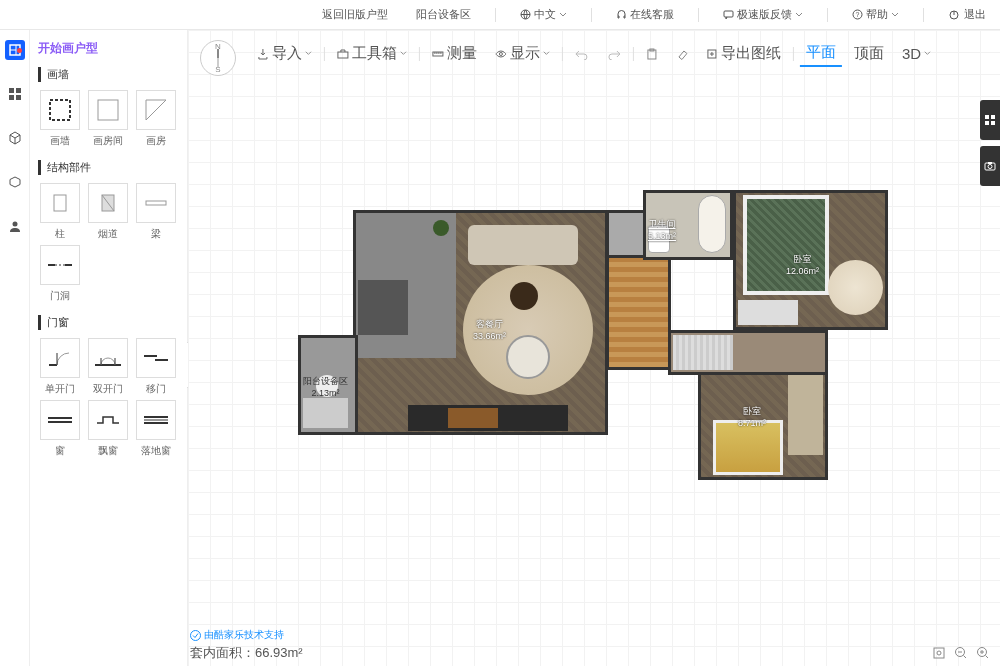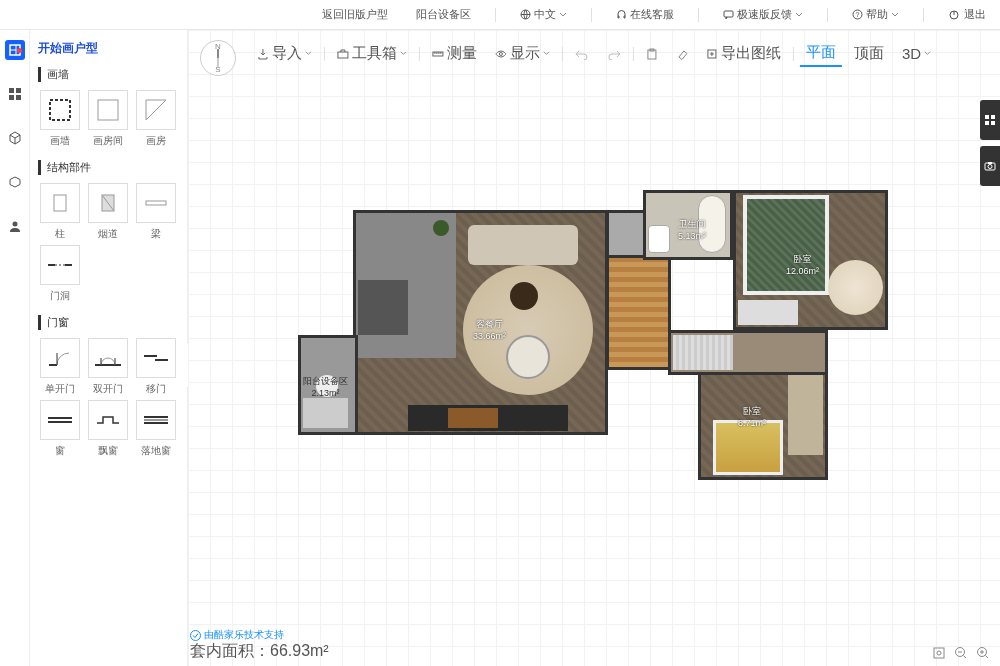--- a/index.html
+++ b/index.html
@@ -19,21 +19,21 @@
 
 
 .sidenav { position: absolute; left: 0; top: 30px; width: 30px; height: 636px; background: #fff; border-right: 1px solid #eee; display: flex; flex-direction: column; align-items: center; padding-top: 10px; gap: 24px; }
 .sidenav-item { width: 20px; height: 20px; display: flex; align-items: center; justify-content: center; cursor: pointer; color: #555; }
 .sidenav-item.active { background: #1461ff; color: #fff; border-radius: 3px; }
 .sidenav-item.active::after { content: ''; position: absolute; top: 8px; right: 3px; width: 5px; height: 5px; background: #ff4040; border-radius: 50%; }
 .sidenav-item:first-child { position: relative; }
 
 
 .leftpanel { position: absolute; left: 30px; top: 30px; width: 158px; height: 636px; background: #fff; border-right: 1px solid #eee; padding: 10px 8px; }
-.lp-title { font-size: 12px; font-weight: 600; color: #1d4ed8; margin-bottom: 10px; }
+.lp-title { font-size: 12px; font-weight: 600; color: #8b5cf6; margin-bottom: 10px; }
 .lp-section { margin-bottom: 12px; }
 .lp-section-title { font-size: 11px; color: #333; border-left: 3px solid #333; padding-left: 6px; margin-bottom: 8px; font-weight: 500; }
 .lp-grid { display: flex; flex-wrap: wrap; gap: 4px; }
 .lp-tool { width: 44px; display: flex; flex-direction: column; align-items: center; gap: 4px; cursor: pointer; }
 .lp-tool-icon { width: 40px; height: 40px; border: 1px solid #ddd; display: flex; align-items: center; justify-content: center; background: #fff; }
 .lp-tool-label { font-size: 10px; color: #666; text-align: center; }
 .lp-collapse { position: absolute; right: -11px; top: 312px; width: 11px; height: 46px; background: #fff; border: 1px solid #ddd; border-left: none; border-radius: 0 4px 4px 0; display: flex; align-items: center; justify-content: center; cursor: pointer; color: #888; font-size: 9px; }
 
 
 .canvas { position: absolute; left: 188px; top: 30px; right: 0; bottom: 0; background-color: #fff;
@@ -57,21 +57,21 @@
 .room-label { position: absolute; font-size: 9px; color: #fff; text-align: center; text-shadow: 0 0 2px #000; }
 .rug { position: absolute; border-radius: 50%; }
 .furniture { position: absolute; }
 
 
 .righttabs { position: absolute; right: 0; top: 70px; display: flex; flex-direction: column; gap: 6px; }
 .rtab { width: 20px; height: 40px; background: #333; color: #fff; display: flex; align-items: center; justify-content: center; cursor: pointer; border-radius: 3px 0 0 3px; font-size: 11px; }
 
 
 .credit { position: absolute; left: 2px; bottom: 24px; font-size: 10px; color: #1890ff; display: flex; align-items: center; gap: 3px; }
-.areainfo { position: absolute; left: 2px; bottom: 4px; font-size: 16px; color: #555; }
+.areainfo { position: absolute; left: 2px; bottom: 4px; font-size: 13px; color: #555; }
 .zoom { position: absolute; right: 10px; bottom: 6px; display: flex; align-items: center; gap: 8px; color: #888; font-size: 12px; }
 .zoom span { cursor: pointer; }
 
 svg { display: block; }
 </style>
 </head>
 <body>
 
 <div class="topbar">
   <div class="tb-spacer"></div>
@@ -430,21 +430,21 @@
     <div class="furniture" style="left:465px;top:240px;width:70px;height:55px;background:linear-gradient(#d8c060,#c8a040);border:3px solid #eee;"></div>
     <div class="furniture" style="left:540px;top:195px;width:35px;height:80px;background:#c0b49a;"></div>
 
     <div class="room" style="left:420px;top:150px;width:160px;height:45px;background:#9a8a78;"></div>
     <div class="furniture" style="left:425px;top:155px;width:60px;height:35px;background:repeating-linear-gradient(90deg,#ddd,#ddd 3px,#ccc 3px,#ccc 6px);"></div>
 
     <div class="room-label" style="left:225px;top:138px;">
       <div>客餐厅</div>
       <div>33.66m²</div>
     </div>
-    <div class="room-label" style="left:430px;top:38px;">
+    <div class="room-label" style="left:400px;top:38px;text-decoration:underline;">
       <div>卫生间</div>
       <div>5.13m²</div>
     </div>
     <div class="room-label" style="left:538px;top:73px;">
       <div>卧室</div>
       <div>12.06m²</div>
     </div>
     <div class="room-label" style="left:55px;top:195px;color:#333;text-shadow:none;">
       <div>阳台设备区</div>
       <div>2.13m²</div>

